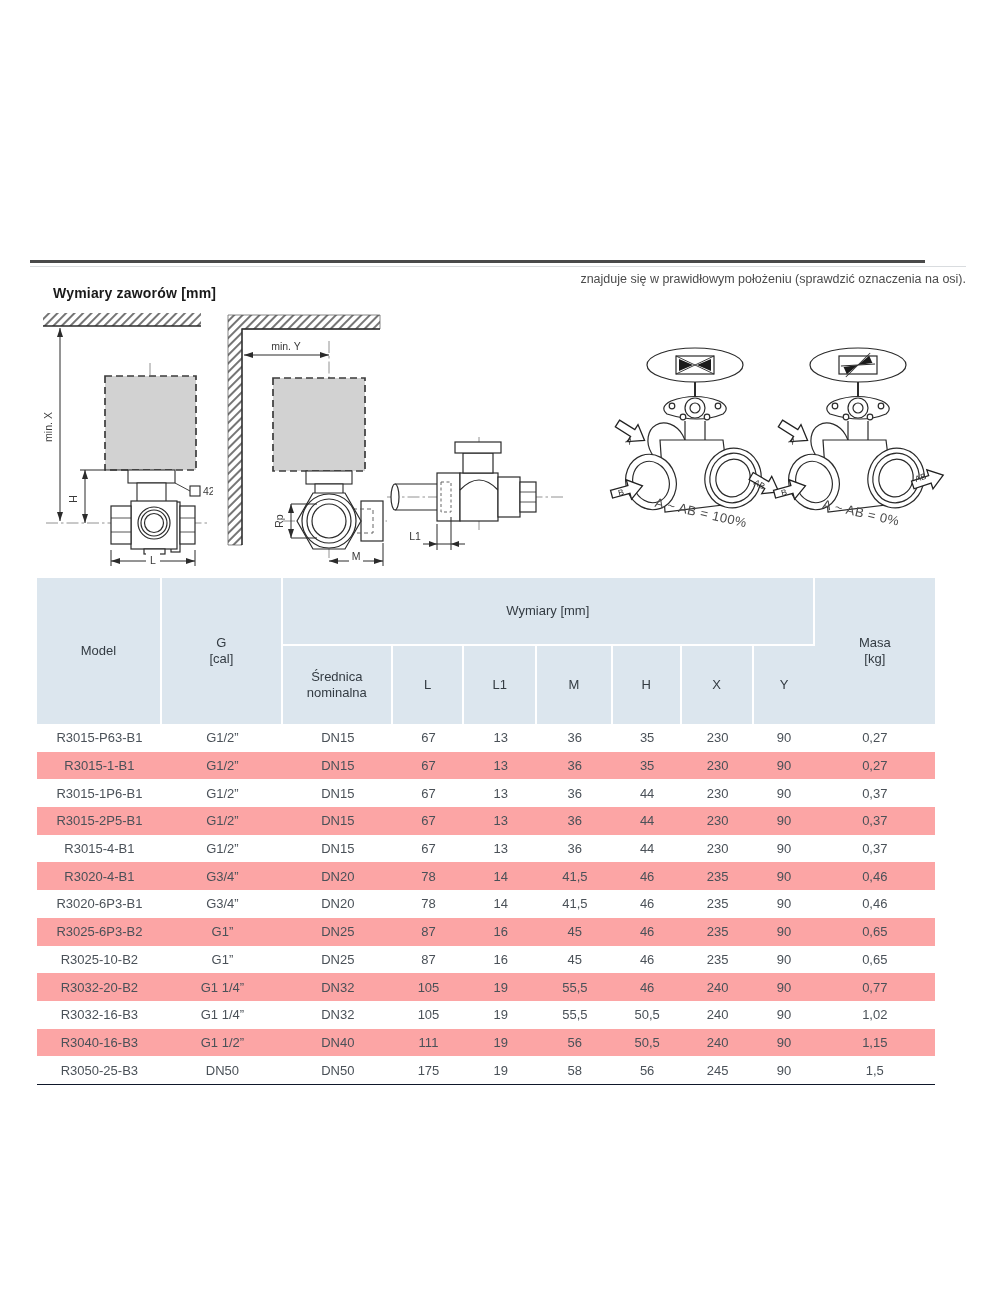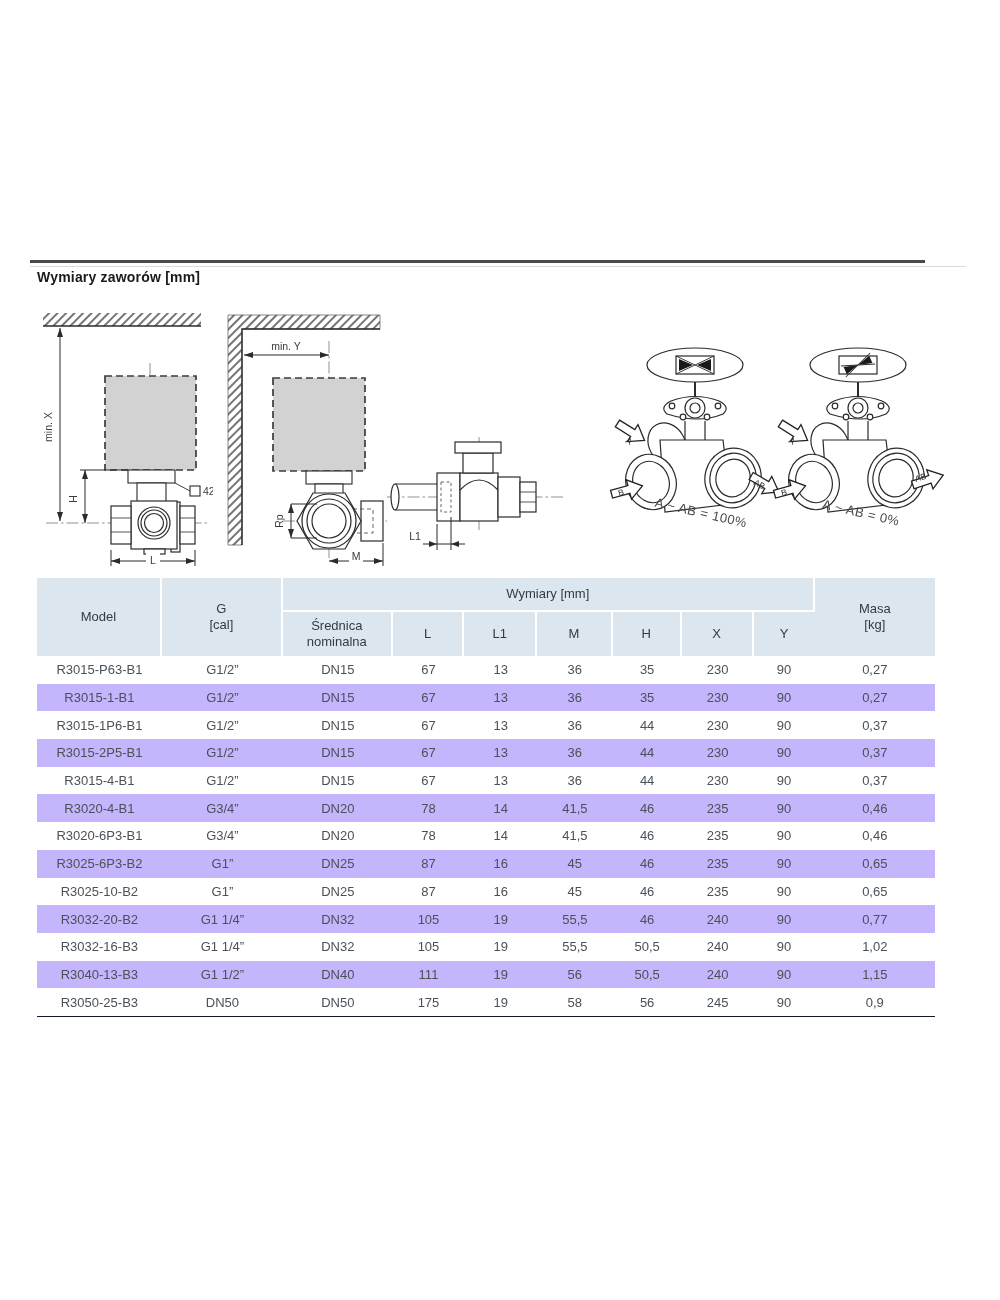--- a/index.html
+++ b/index.html
@@ -3,60 +3,61 @@
 <meta charset="utf-8">
 <style>
   html,body { margin:0; padding:0; background:#ffffff; }
   .page {
     position:relative; width:1000px; height:1300px; background:#ffffff;
     font-family:"Liberation Sans", sans-serif; overflow:hidden;
   }
   .rule-dark { position:absolute; left:30px; top:260px; width:895px; height:3px; background:#4a4a4a; }
   .rule-light{ position:absolute; left:30px; top:266px; width:936px; height:1px; background:#d9dcdf; }
   .section-title {
-    position:absolute; left:37px; top:269px; margin:0;
+    position:absolute; left:37px; top:269px; margin:16px;
     font-size:14px; font-weight:bold; color:#1a1a1a; letter-spacing:.2px;
   }
   .note-right {
     position:absolute; right:34px; top:272px;
     font-size:12.5px; color:#4b4b4b;
   }
   .drawing { position:absolute; }
   svg { display:block; }
   svg text { font-family:"Liberation Sans", sans-serif; fill:#3a3a3a; }
   .dimlbl { font-size:10.5px; }
   .caption { font-size:13px; fill:#4a4a4a; letter-spacing:.5px; }
   .portlbl { font-size:8.5px; fill:#2e2e2e; }
 
   .table-wrap { position:absolute; left:37px; top:578px; width:898px; }
   table.dims { width:100%; border-collapse:separate; border-spacing:0; table-layout:fixed; }
   table.dims th {
     background:#dce6ee; font-weight:normal; text-align:center; vertical-align:middle;
-    font-size:13px; color:#333b42; border-right:2px solid #ffffff; padding:0;
+    font-size:13px; color:#333b42; border-right:2px solid #ffffff; padding:17px;
     white-space:pre-line; line-height:1.25;margin-left:20px;
   }
   table.dims th:last-child { border-right:none; }
   table.dims th.span-head { border-bottom:2px solid #ffffff; height:32px; }
   table.dims thead tr.sub th { height:44px; }
   table.dims thead tr.main th[rowspan] { height:78px; }
   table.dims td {
     text-align:center; vertical-align:middle; font-size:13px; color:#4a5158;
     height:27.7px; padding:0;
   }
-  table.dims tbody tr.alt { background:#c4b5fd; }
+  table.dims tbody tr.alt { background:#fca5a5; }
   table.dims tbody tr:last-child td { border-bottom:1px solid #0f172a; }
 </style>
 </head>
 <body>
 
 <div class="page">
 
   <div class="rule-dark"></div>
   <div class="rule-light"></div>
   <h2 class="section-title">Wymiary zaworów [mm]</h2>
+  <div class="note-right">znajduje się w prawidłowym położeniu (sprawdzić oznaczenia na osi).</div>
 
   <div class="drawing" style="left:38px; top:303px;">
     <svg width="175" height="270" viewBox="0 0 175 270">
       <defs>
         <pattern id="hatch1" patternUnits="userSpaceOnUse" width="6" height="6" patternTransform="rotate(45)">
           <line x1="3" y1="0" x2="3" y2="6" stroke="#3a3a3a" stroke-width="1.4"></line>
         </pattern>
       </defs>
       <g>
         <rect x="5" y="10" width="158" height="13" fill="url(#hatch1)" stroke="none"></rect>
@@ -464,40 +465,40 @@
             <td>DN32</td>
             <td>105</td>
             <td>19</td>
             <td>55,5</td>
             <td>50,5</td>
             <td>240</td>
             <td>90</td>
             <td>1,02</td>
           </tr>
           <tr class="alt">
-            <td>R3040-13-B3</td>
+            <td>R3040-16-B3</td>
             <td>G1 1/2”</td>
             <td>DN40</td>
             <td>111</td>
             <td>19</td>
             <td>56</td>
             <td>50,5</td>
             <td>240</td>
             <td>90</td>
             <td>1,15</td>
           </tr>
           <tr>
             <td>R3050-25-B3</td>
             <td>DN50</td>
             <td>DN50</td>
             <td>175</td>
             <td>19</td>
             <td>58</td>
             <td>56</td>
             <td>245</td>
             <td>90</td>
-            <td>0,9</td>
+            <td>1,5</td>
           </tr>
         </tbody>
     </table>
   </div>
 
 </div>
 
 </body></html>

